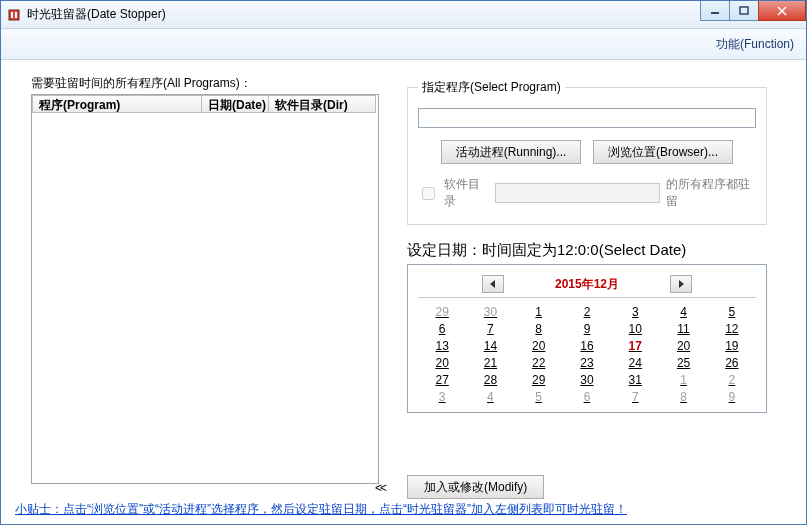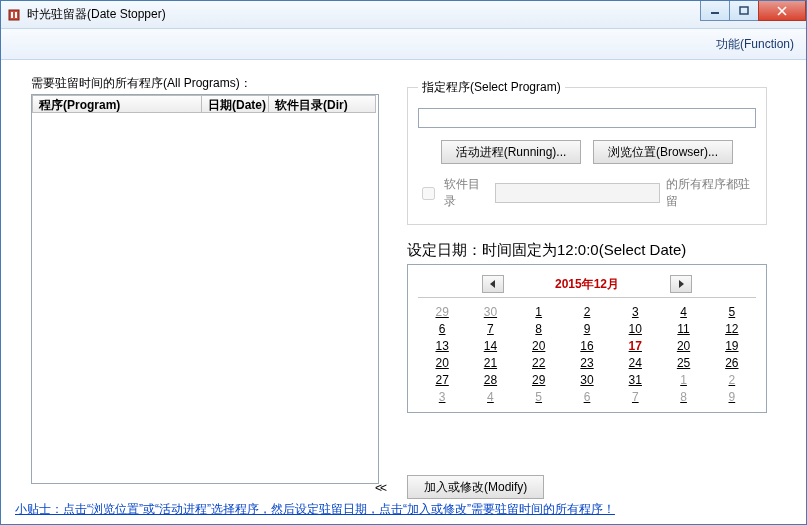--- a/index.html
+++ b/index.html
@@ -177,16 +177,16 @@
       </div>
 
     </div>
 
     <div class="transfer-arrow">&lt;&lt;</div>
 
     <div class="modify-btn">
       <div class="winbtn" style="min-width:auto;padding:3px 16px;">加入或修改(Modify)</div>
     </div>
 
-    <div class="tip">小贴士：点击“浏览位置”或“活动进程”选择程序，然后设定驻留日期，点击“加入或修改”需要驻留时间的所有程序！</div>
+    <div class="tip">小贴士：点击“浏览位置”或“活动进程”选择程序，然后设定驻留日期，点击“时光驻留器”加入左侧列表即可时光驻留！</div>
 
   </div>
 </div>
 
 </body></html>

